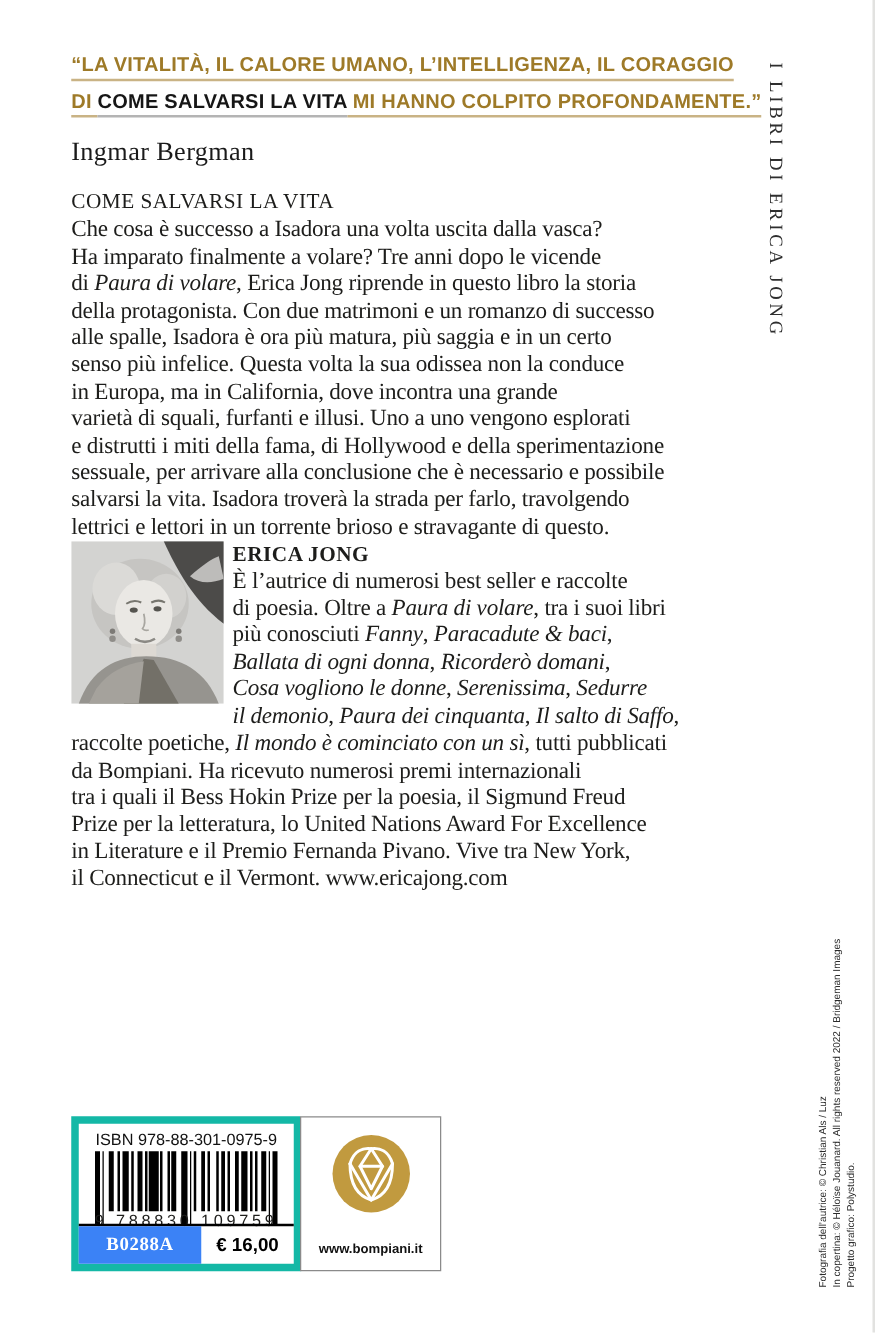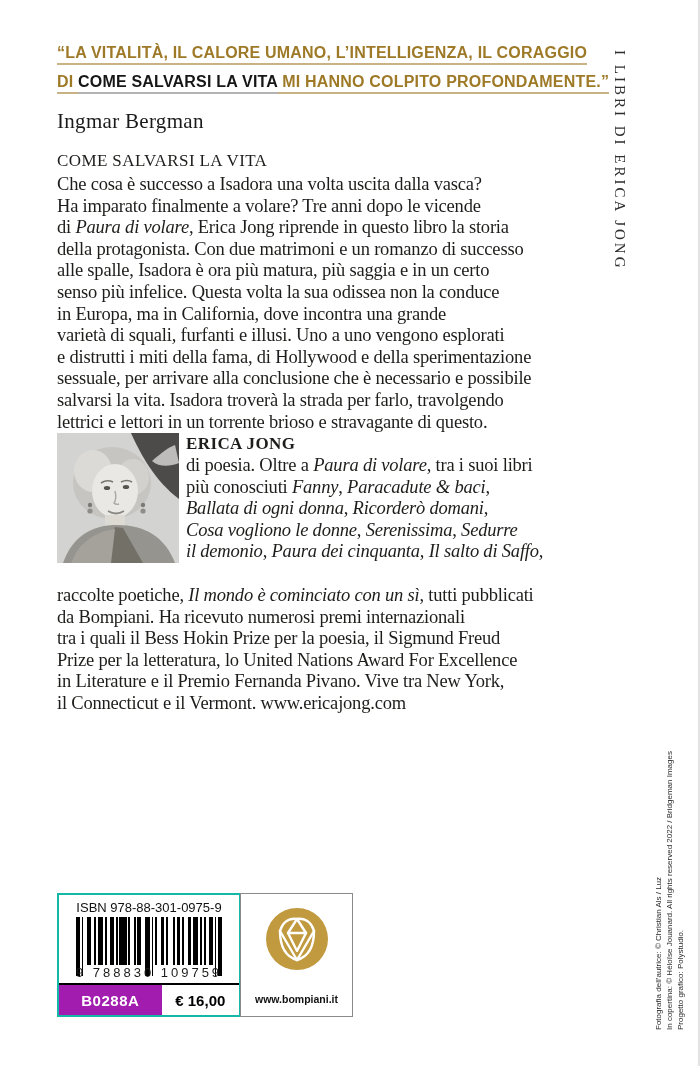--- a/index.html
+++ b/index.html
@@ -34,34 +34,34 @@
   
   .author{position:absolute;left:57px;top:433px;display:flex;font-size:18.5px;letter-spacing:-0.2px;justify-content:flex-end;}
   .photo{width:122px;height:130px;margin-right:7px;flex:0 0 auto;}
   .photo svg{display:block;width:122px;height:130px;}
   .author-name{font-size:17px;font-weight:600;letter-spacing:0.4px;line-height:22px;}
   .bio-full{position:absolute;left:57px;top:585px;font-size:18.5px;letter-spacing:-0.2px;}
 
   
   .footer{position:absolute;left:57px;top:893px;height:124px;display:flex;}
   .cell{box-sizing:border-box;border:1px solid #8a8a8a;margin-left:-1px;position:relative;background:#fff;}
-  .barcode-cell{width:184px;border:2px solid #14b8a6;margin-left:0;}
+  .barcode-cell{width:184px;border:6px solid #14b8a6;margin-left:0;}
   .imprint-cell{width:112px;display:flex;align-items:center;justify-content:center;text-align:center;}
   .logo-cell{width:113px;}
   .isbn{font-family:"Liberation Sans",sans-serif;font-size:13px;color:#111;
     text-align:center;margin-top:5px;white-space:nowrap;}
   .bars{height:48px;margin:2px 12px 0;display:flex;justify-content:center;align-items:flex-start;overflow:visible;}
   .bars i{display:block;height:48px;background:#000;flex:0 0 auto;}
   .bars i.g{height:59px;}
   .digits{font-family:"Liberation Sans",sans-serif;font-size:13px;letter-spacing:3px;
     text-align:center;margin-top:0;white-space:nowrap;}
   .pricebar{position:absolute;bottom:0;left:0;right:0;height:30px;display:flex;
     border-top:2px solid #000;font-family:"Liberation Sans",sans-serif;font-weight:700;}
-  .codebox{background:#a21caf;color:#fff;width:57%;display:flex;align-items:center;justify-content:center;
-    font-size:15px;letter-spacing:0.5px;}
+  .codebox{background:#3b82f6;color:#fff;width:57%;display:flex;align-items:center;justify-content:center;
+    font-size:15px;letter-spacing:0.5px;font-family:Liberation Serif, serif;}
   .pricebox{flex:1;display:flex;align-items:center;justify-content:center;font-size:15px;color:#000;}
   .imprint{font-size:15px;letter-spacing:1.5px;line-height:18px;color:#1a1a1a;}
   .logo{position:absolute;top:13px;left:50%;transform:translateX(-50%);width:64px;height:64px;}
   .url{position:absolute;bottom:11px;left:0;width:100%;text-align:center;
     font-family:"Liberation Sans",sans-serif;font-weight:700;font-size:10.5px;color:#111;}
 
   
   .credits{position:absolute;left:653px;top:1030px;transform:rotate(-90deg);transform-origin:0 0;
     font-family:"Liberation Sans",sans-serif;font-size:8px;line-height:11px;color:#2a2a2a;white-space:nowrap;}
 </style>
@@ -124,20 +124,21 @@
         <circle cx="86" cy="78" r="2.6" fill="#8f8d89"></circle>
         <rect x="48" y="82" width="20" height="15" fill="#ddd9d3"></rect>
         <path d="M6 130 C16 102 36 92 60 92 C88 92 108 104 118 130 Z" fill="#96948f"></path>
         <path d="M58 94 L42 130 L86 130 L66 95 Z" fill="#737068"></path>
         <path d="M20 118 C30 104 44 98 58 96 L54 130 L14 130 Z" fill="#a5a29c"></path>
       </svg>
     </div>
     <div class="bio-side">
       <div class="author-name">ERICA JONG</div>
       <div>
+          <div class="tline"><span>È l’autrice di numerosi best seller e raccolte</span></div>
           <div class="tline"><span>di poesia. Oltre a </span><span class="it">Paura di volare</span><span>, tra i suoi libri</span></div>
           <div class="tline"><span>più conosciuti </span><span class="it">Fanny</span><span>, </span><span class="it">Paracadute &amp; baci</span><span>,</span></div>
           <div class="tline"><span class="it">Ballata di ogni donna</span><span>, </span><span class="it">Ricorderò domani</span><span>,</span></div>
           <div class="tline"><span class="it">Cosa vogliono le donne</span><span>, </span><span class="it">Serenissima</span><span>, </span><span class="it">Sedurre</span></div>
           <div class="tline"><span class="it">il demonio</span><span>, </span><span class="it">Paura dei cinquanta</span><span>, </span><span class="it">Il salto di Saffo</span><span>,</span></div>
         </div>
     </div>
   </div>
   <div class="bio-full">
       <div class="tline"><span>raccolte poetiche, </span><span class="it">Il mondo è cominciato con un sì</span><span>, tutti pubblicati</span></div>

